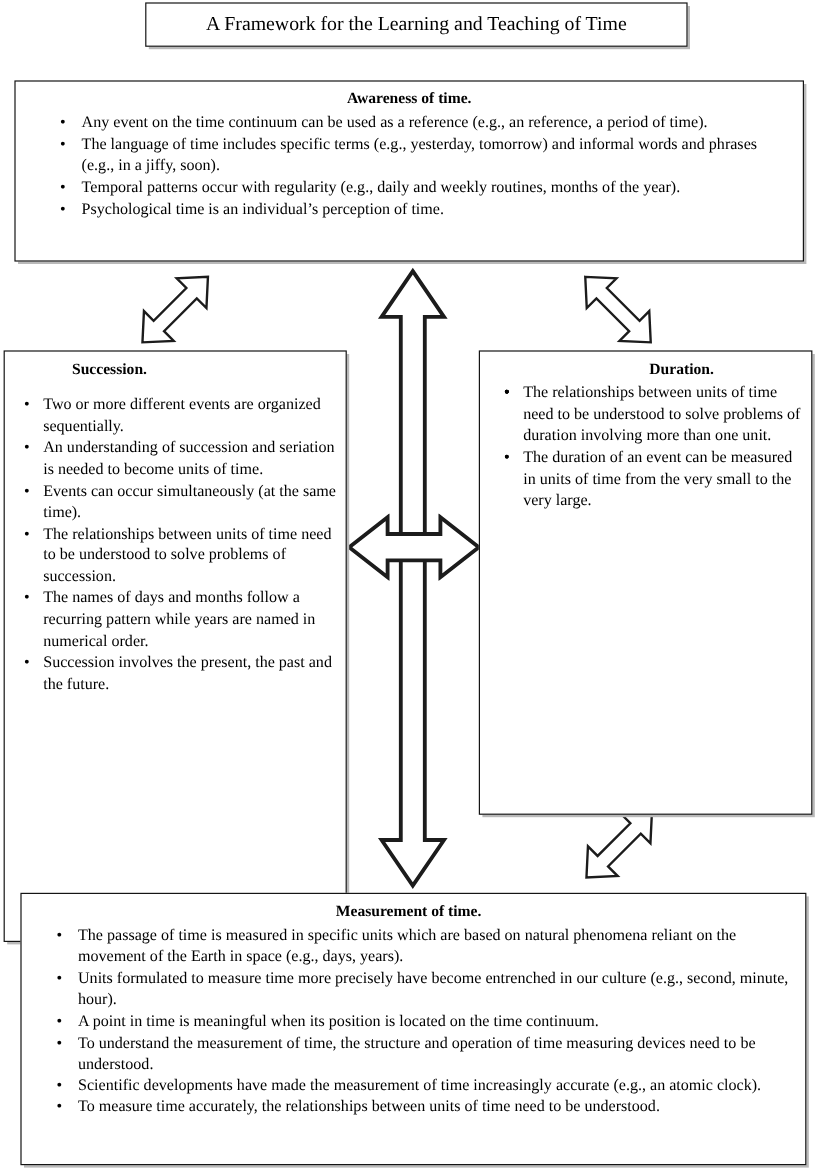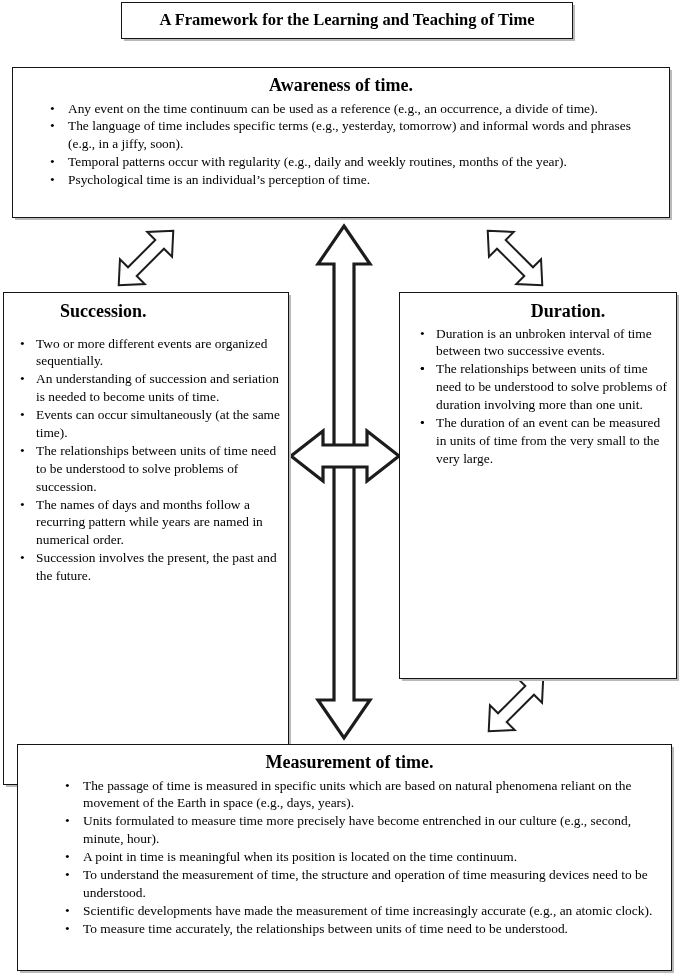--- a/index.html
+++ b/index.html
@@ -29,21 +29,21 @@
     box-sizing: border-box;
     background: #ffffff;
     border: 1.6px solid #141414;
     box-shadow: 2.5px 2.5px 0 -0.5px #b9b9b9;
     z-index: 5;
   }
 
   .box-title {
     text-align: center;
     font-weight: bold;
-    font-size: 18px;
+    font-size: 13px;
     line-height: 1.25;
     margin: 0;
     padding: 0;
   }
   .box-title.indented {
     text-align: left;
     padding-left: 48px;
   }
   .box-title.indented-right {
     text-align: center;
@@ -80,21 +80,21 @@
   #title-box {
     left: 121px;
     top: 2px;
     width: 452px;
     height: 37px;
     display: flex;
     align-items: center;
     justify-content: center;
   }
   #title-box .box-title {
-    font-weight: bold;
+    font-weight: normal;
     font-size: 16.5px;
   }
 
   
   #awareness-box {
     left: 12px;
     top: 67px;
     width: 658px;
     height: 151px;
     padding: 6px 10px 4px 10px;
@@ -126,21 +126,21 @@
   #duration-box ul.blist { margin-top: 2px; }
   #duration-box ul.blist > li { padding-left: 28px; }
   #duration-box ul.blist > li .bullet { left: 12px; }
 
   
   #measurement-box {
     left: 17px;
     top: 744px;
     width: 655px;
     height: 227px;
-    padding: 6px 10px 4px 20px;
+    padding: 6px 10px 4px 2px;
   }
   #measurement-box ul.blist { margin-top: 3px; }
   #measurement-box ul.blist > li { padding-left: 45px; }
   #measurement-box ul.blist > li .bullet { left: 27px; }
 
   
   .arrow-svg {
     position: absolute;
     z-index: 2;
   }
@@ -164,21 +164,21 @@
 
   <div class="fbox" id="title-box">
     <div class="box-title">A Framework for the Learning and Teaching of Time</div>
   </div>
 
   <div class="fbox" id="awareness-box">
     <div class="box-title">Awareness of time.</div>
     <ul class="blist">
       <li>
         <span class="bullet">•</span>
-        <span class="btxt">Any event on the time continuum can be used as a reference (e.g., an occurrence, a divide of time).</span>
+        <span class="btxt">Any event on the time continuum can be used as a reference (e.g., an reference, a period of time).</span>
       </li>
       <li>
         <span class="bullet">•</span>
         <span class="btxt">The language of time includes specific terms (e.g., yesterday, tomorrow) and informal words and phrases (e.g., in a jiffy, soon).</span>
       </li>
       <li>
         <span class="bullet">•</span>
         <span class="btxt">Temporal patterns occur with regularity (e.g., daily and weekly routines, months of the year).</span>
       </li>
       <li>
@@ -216,21 +216,20 @@
         <span class="btxt">Succession involves the present, the past and the future.</span>
       </li>
     </ul>
   </div>
 
   <div class="fbox" id="duration-box">
     <div class="box-title indented-right">Duration.</div>
     <ul class="blist">
       <li>
         <span class="bullet">•</span>
-        <span class="btxt">Duration is an unbroken interval of time between two successive events.</span>
       </li>
       <li>
         <span class="bullet">•</span>
       </li>
       <li>
         <span class="bullet">•</span>
       </li>
       <li>
         <span class="bullet">•</span>
         <span class="btxt">The relationships between units of time need to be understood to solve problems of duration involving more than one unit.</span>

